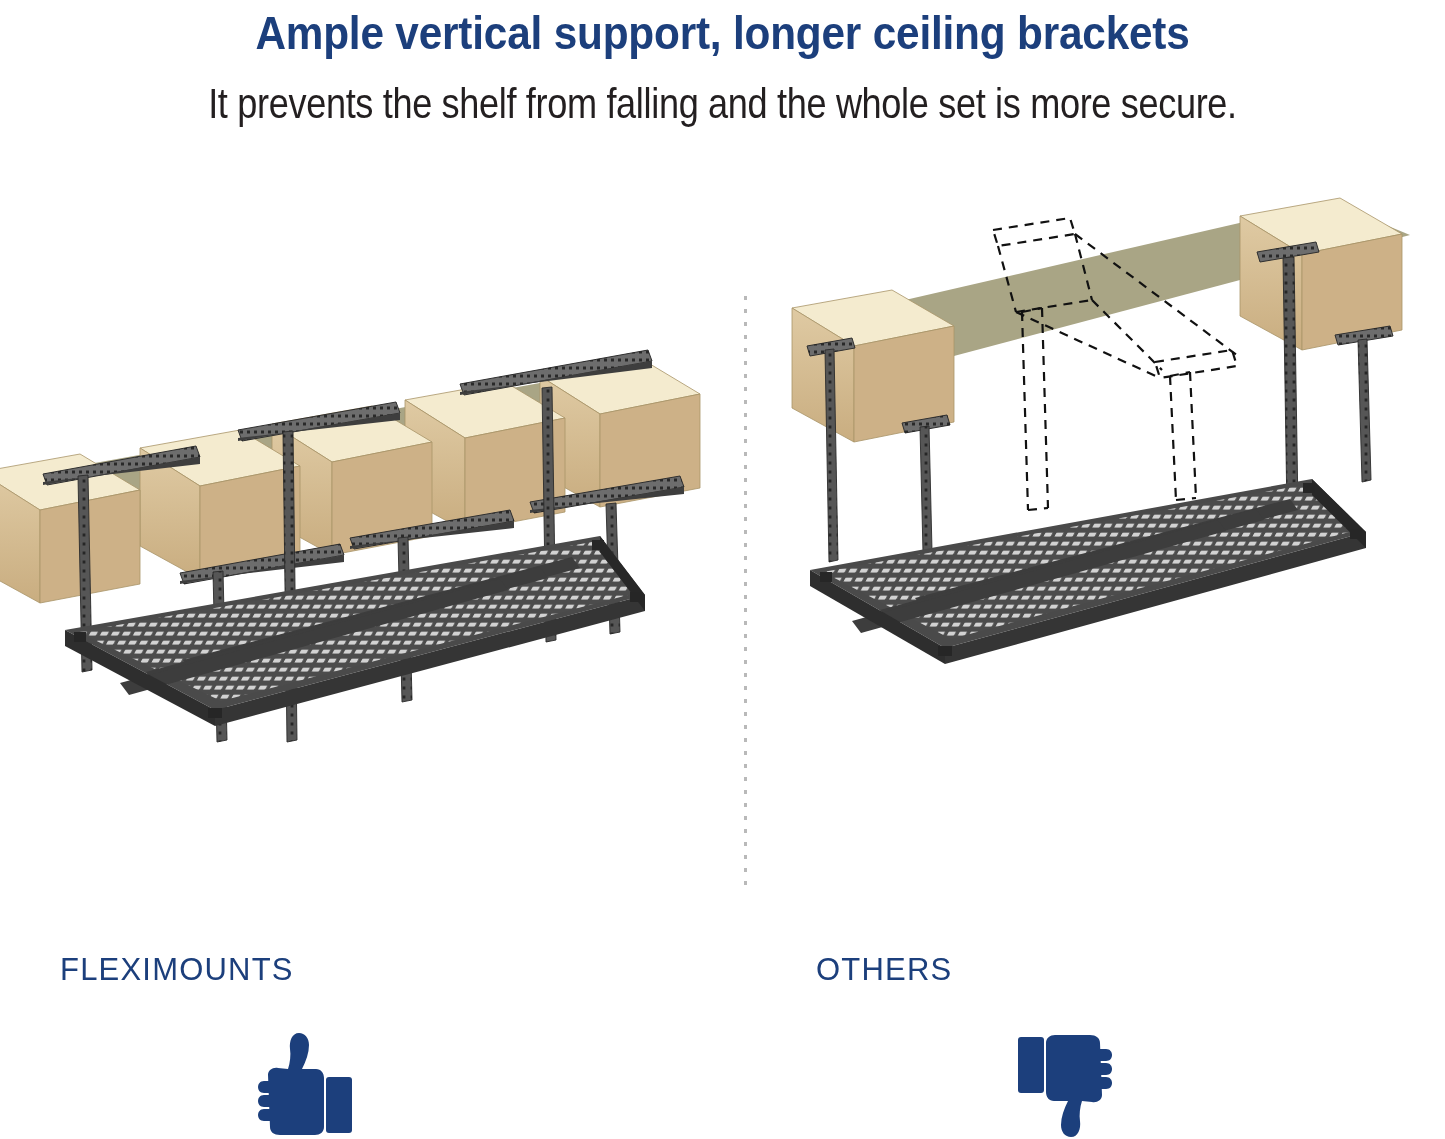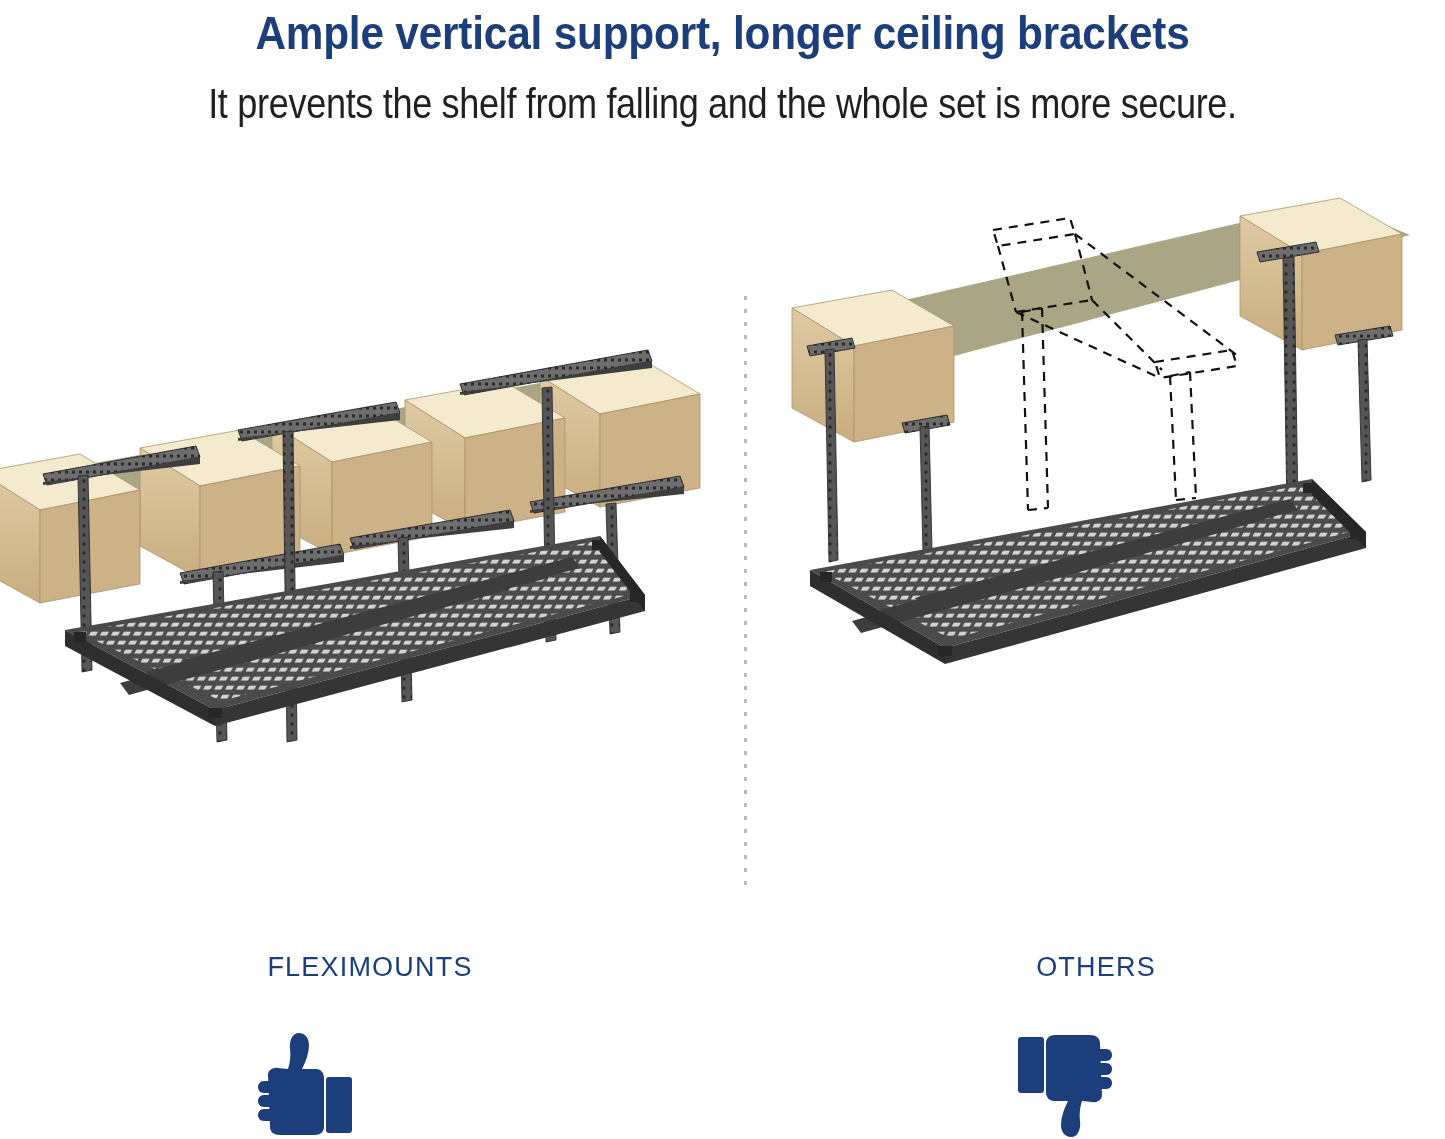--- a/index.html
+++ b/index.html
@@ -80,25 +80,24 @@
     top: 180px;
     height: 700px;
   }
   .panel-left  { left: 0px;   width: 720px; }
   .panel-right { left: 770px; width: 675px; }
   .panel svg { display: block; }
 
   
   .brand-label {
     position: absolute;
-    text-align: center;
     color: #1c3f7c;
     font-family: "Liberation Sans", sans-serif;
     font-weight: normal;
-    font-size: 27px;
+    font-size: 31px;
     letter-spacing: 1.2px;
     white-space: nowrap;
   }
   .label-left  { left: 60px;  top: 952px; width: 620px; }
   .label-right { left: 816px; top: 952px; width: 560px; }
 
   .thumb-wrap {
     position: absolute;
     width: 140px;
     height: 120px;

